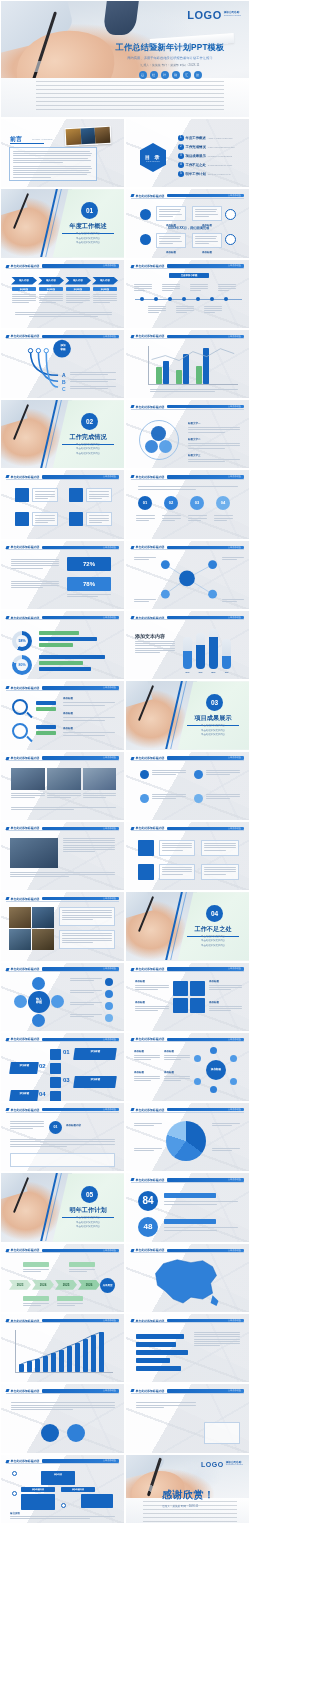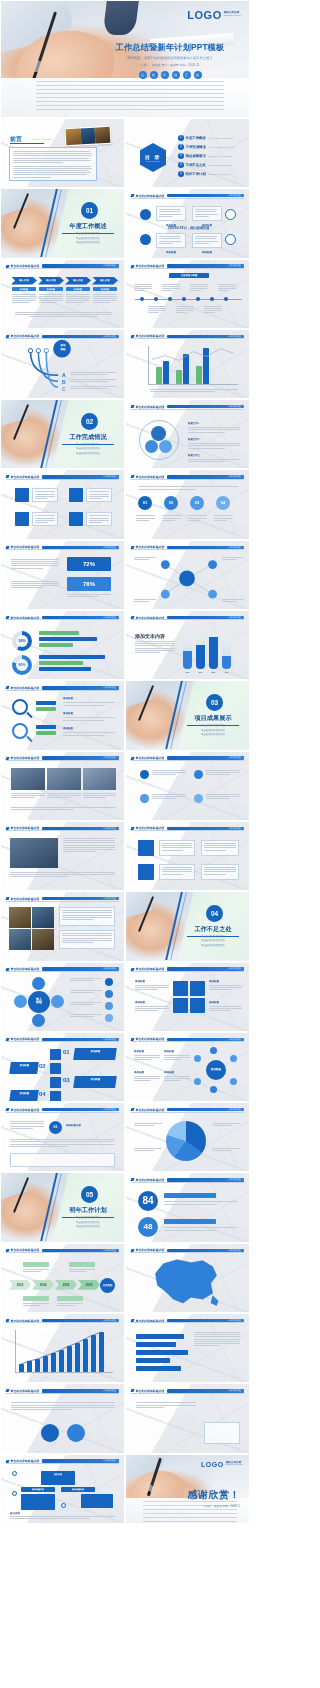--- a/index.html
+++ b/index.html
@@ -1510,19 +1510,19 @@
           <i></i>
         </div>
     </div>
     <div class="cover-logo" style="right:6px;top:6px">
       <span class="lg" style="font-size:7px">LOGO</span>
       <span class="lgsub">
         <b>添加公司名称</b>
         <s>Company Name</s>
       </span>
     </div>
-    <div style="position:absolute;right:9px;top:33px;text-align:right;width:78px">
+    <div style="position:absolute;right:9px;top:33px;text-align:left;width:78px">
       <div class="ty">感谢欣赏！</div>
       <div style="margin-top:2.5px;font-size:2.6px;color:#5d7fa8">汇报人：某某某   时间：202X.11</div>
     </div>
   </div>
 
 </div>
 
 </body></html>

